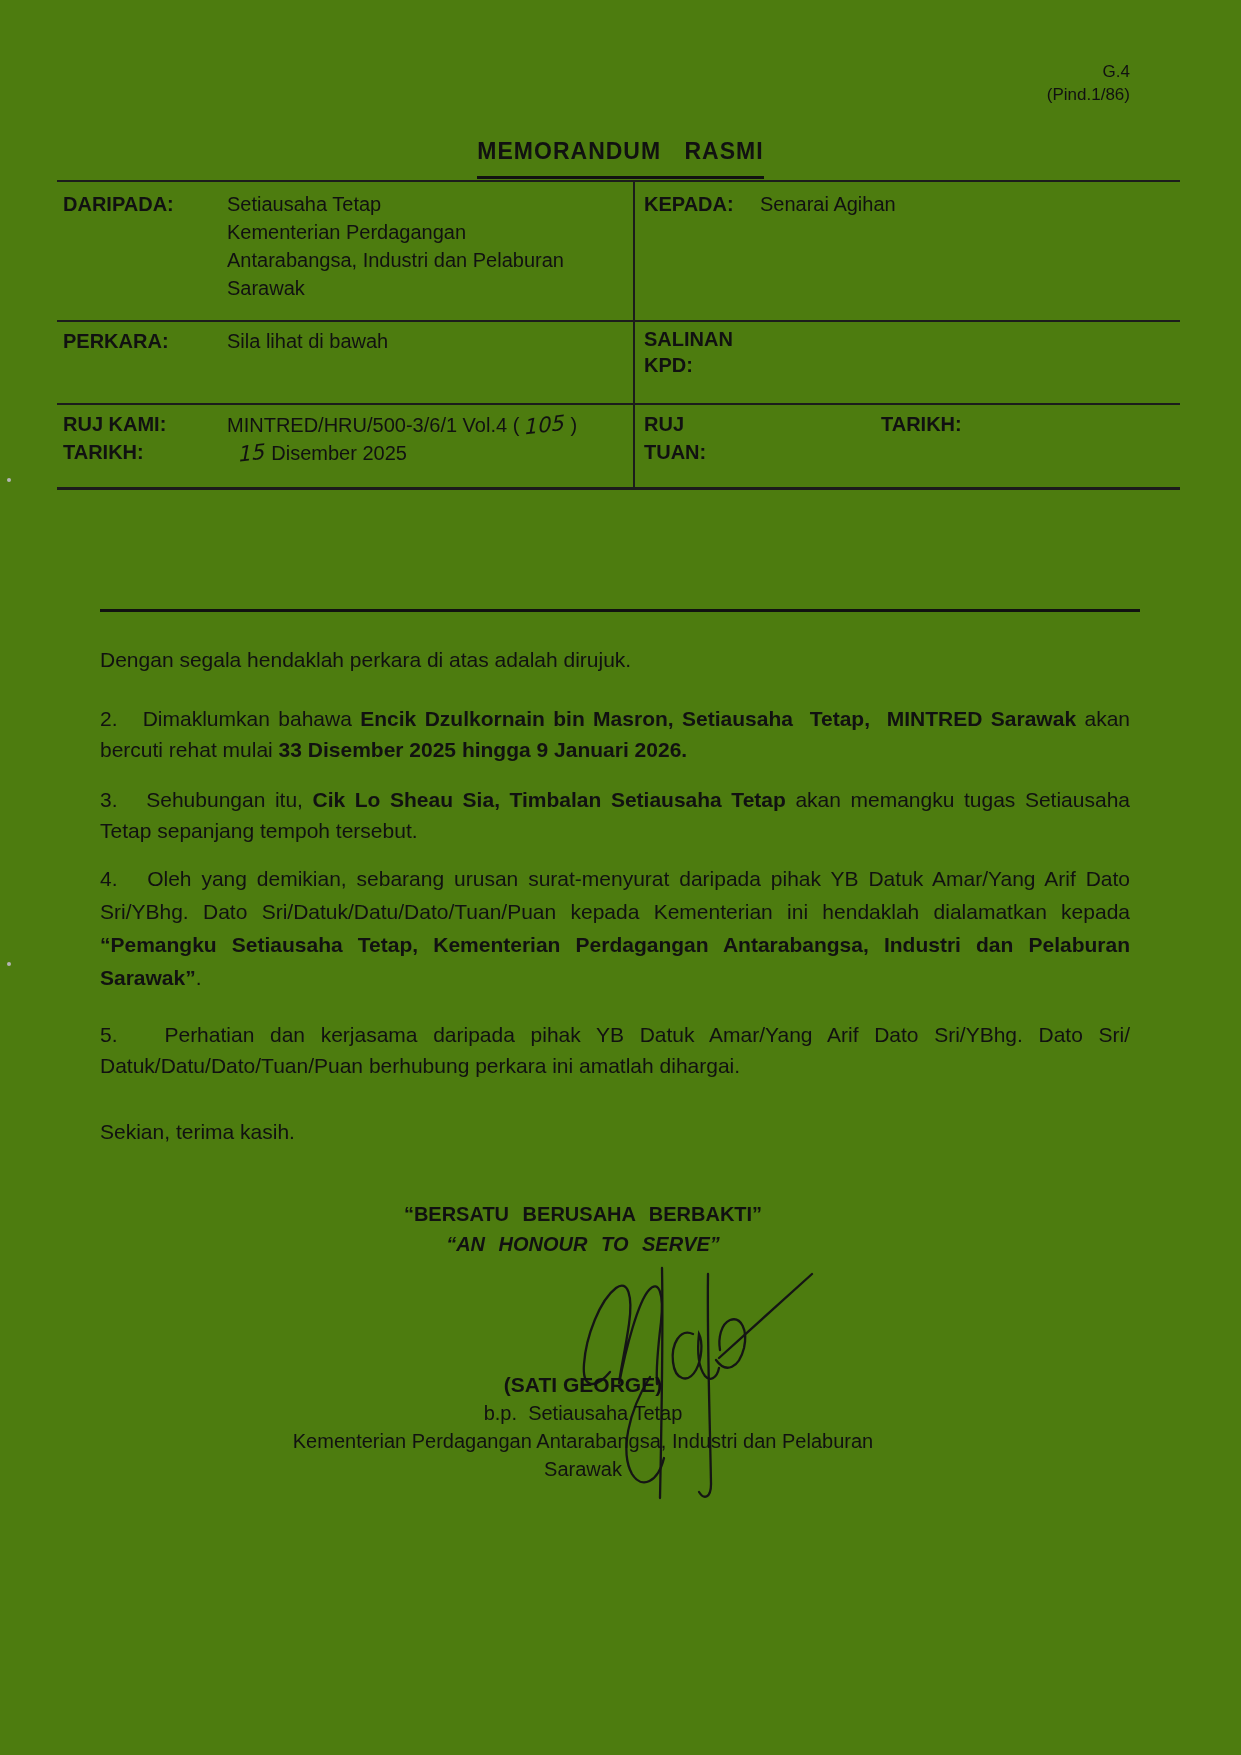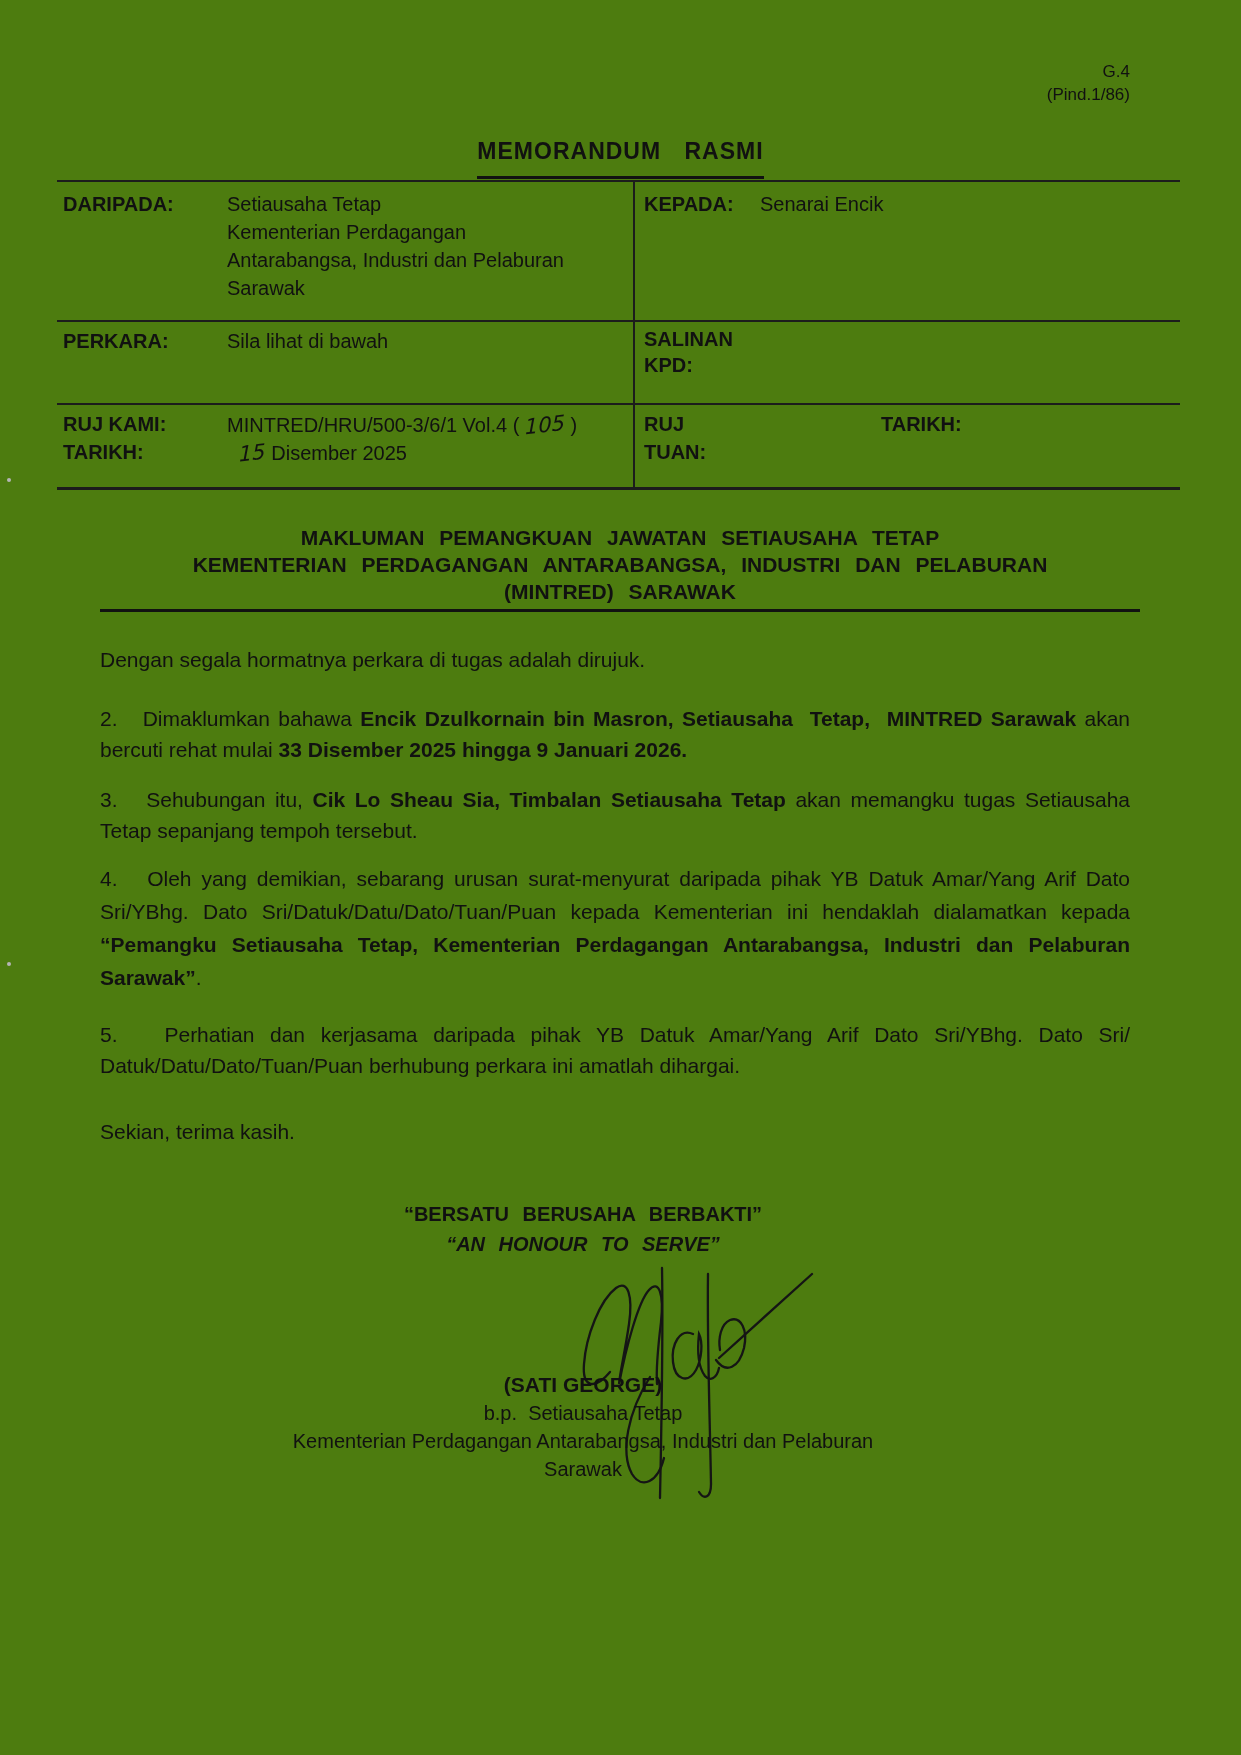--- a/index.html
+++ b/index.html
@@ -74,46 +74,41 @@
     <div class="hline" style="top:307px;height:3px;"></div>
     <div class="vline" style="left:576px;top:0;height:310px;"></div>
 
     <div class="cellline label" style="left:6px;top:13px;">DARIPADA:</div>
     <div class="cellline" style="left:170px;top:13px;">Setiausaha Tetap</div>
     <div class="cellline" style="left:170px;top:41px;">Kementerian Perdagangan</div>
     <div class="cellline" style="left:170px;top:69px;">Antarabangsa, Industri dan Pelaburan</div>
     <div class="cellline" style="left:170px;top:97px;">Sarawak</div>
 
     <div class="cellline label" style="left:587px;top:13px;">KEPADA:</div>
-    <div class="cellline" style="left:703px;top:13px;">Senarai Encik</div>
+    <div class="cellline" style="left:703px;top:13px;">Senarai Agihan</div>
 
     <div class="cellline label" style="left:6px;top:150px;text-align:center;">PERKARA:</div>
     <div class="cellline" style="left:170px;top:150px;">Sila lihat di bawah</div>
 
     <div class="cellline label" style="left:587px;top:148px;">SALINAN</div>
     <div class="cellline label" style="left:587px;top:174px;">KPD:</div>
 
     <div class="cellline label" style="left:6px;top:233px;">RUJ KAMI:</div>
     <div class="cellline" style="left:170px;top:233px;"><span>MINTRED/HRU/500-3/6/1 Vol.4 ( </span><span class="hand">105</span><span> )</span></div>
     <div class="cellline label" style="left:6px;top:261px;">TARIKH:</div>
     <div class="cellline" style="left:182px;top:261px;"><span class="hand">15</span><span> Disember 2025</span></div>
 
     <div class="cellline label" style="left:587px;top:233px;">RUJ</div>
     <div class="cellline label" style="left:587px;top:261px;">TUAN:</div>
     <div class="cellline label" style="left:824px;top:233px;">TARIKH:</div>
   </div>
 
-  <div class="abs" id="subject">
-    <div>MAKLUMAN  PEMANGKUAN  JAWATAN  SETIAUSAHA  TETAP</div>
-    <div>KEMENTERIAN  PERDAGANGAN  ANTARABANGSA,  INDUSTRI  DAN  PELABURAN</div>
-    <div>(MINTRED)  SARAWAK</div>
-  </div>
   <div class="abs" id="subject-rule"></div>
 
-  <div class="abs para single" style="top:644px;" id="para-1"><span>Dengan segala hormatnya perkara di tugas adalah dirujuk.</span></div>
+  <div class="abs para single" style="top:644px;" id="para-1"><span>Dengan segala hendaklah perkara di atas adalah dirujuk.</span></div>
   <div class="abs para" style="top:703px;" id="para-2"><span>2.&nbsp;&nbsp;&nbsp;Dimaklumkan bahawa </span><b>Encik Dzulkornain bin Masron, Setiausaha&nbsp; Tetap,&nbsp; MINTRED Sarawak</b><span> akan bercuti rehat mulai </span><b>33 Disember 2025 hingga 9 Januari 2026.</b></div>
   <div class="abs para" style="top:784px;" id="para-3"><span>3.&nbsp;&nbsp;&nbsp;Sehubungan itu, </span><b>Cik Lo Sheau Sia, Timbalan Setiausaha Tetap</b><span> akan memangku tugas Setiausaha Tetap sepanjang tempoh tersebut.</span></div>
   <div class="abs para" style="top:862px;" id="para-4"><span>4.&nbsp;&nbsp;&nbsp;Oleh yang demikian, sebarang urusan surat-menyurat daripada pihak YB Datuk Amar/Yang Arif Dato Sri/YBhg. Dato Sri/Datuk/Datu/Dato/Tuan/Puan kepada Kementerian ini hendaklah dialamatkan kepada </span><b>“Pemangku Setiausaha Tetap, Kementerian Perdagangan Antarabangsa, Industri dan Pelaburan Sarawak”</b><span>.</span></div>
   <div class="abs para" style="top:1019px;" id="para-5"><span>5.&nbsp;&nbsp;&nbsp;Perhatian dan kerjasama daripada pihak YB Datuk Amar/Yang Arif Dato Sri/YBhg. Dato Sri/ Datuk/Datu/Dato/Tuan/Puan berhubung perkara ini amatlah dihargai.</span></div>
   <div class="abs para single" style="top:1116px;" id="para-closing"><span>Sekian, terima kasih.</span></div>
 
   <div class="abs motto" style="top:1203px;" id="motto-1">“BERSATU  BERUSAHA  BERBAKTI”</div>
   <div class="abs motto" style="top:1233px;" id="motto-2">“AN  HONOUR  TO  SERVE”</div>
 
   <svg class="abs" id="signature-svg" width="500" height="265" viewBox="0 0 500 265">

